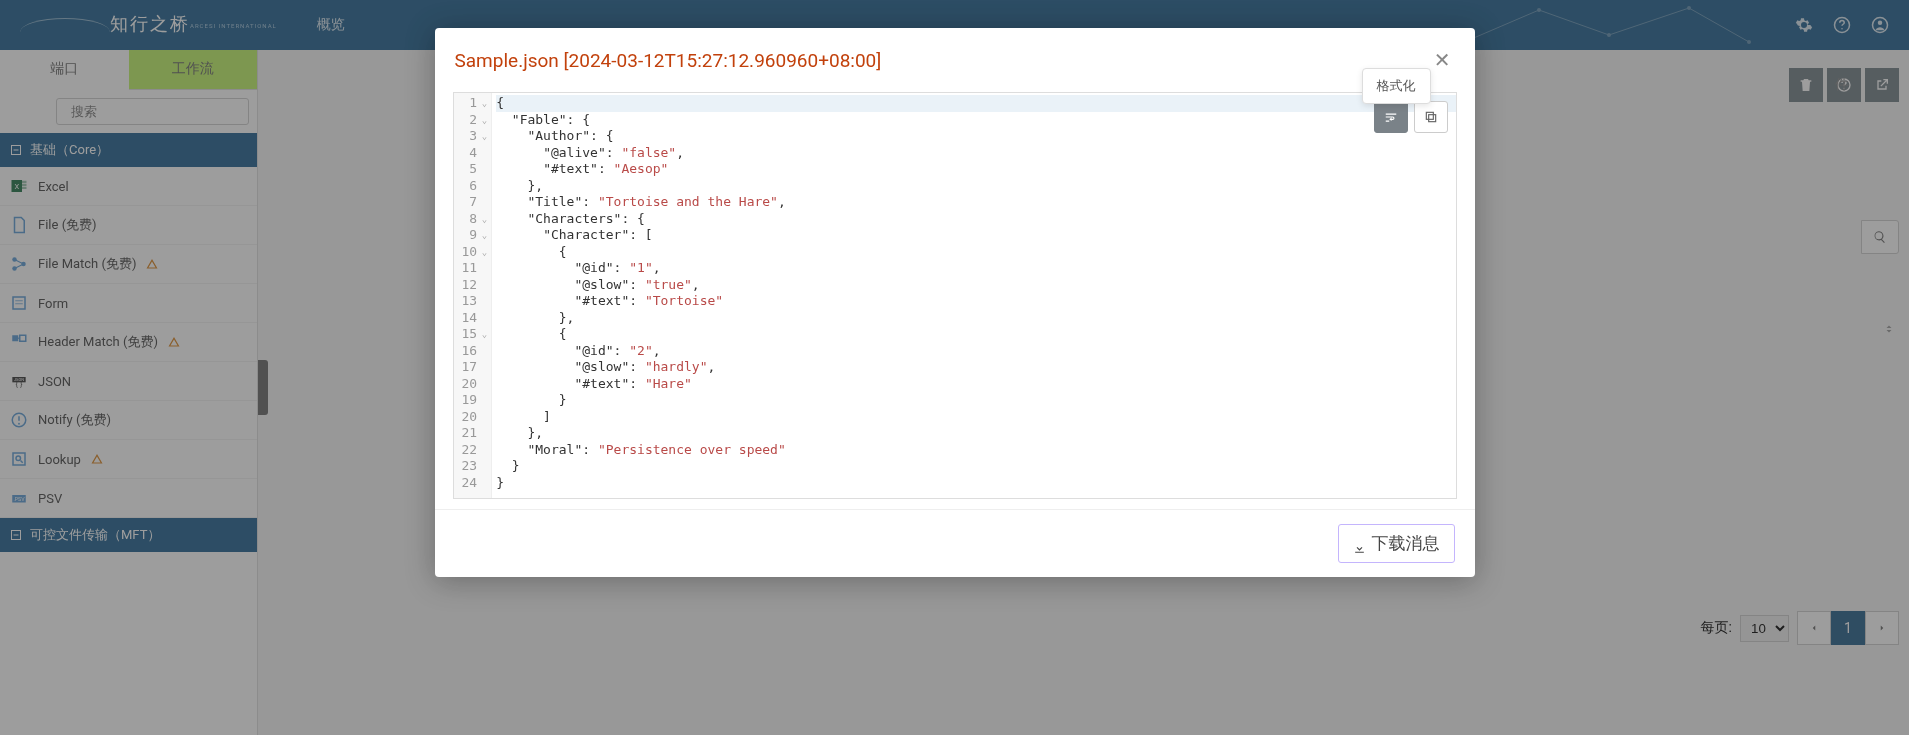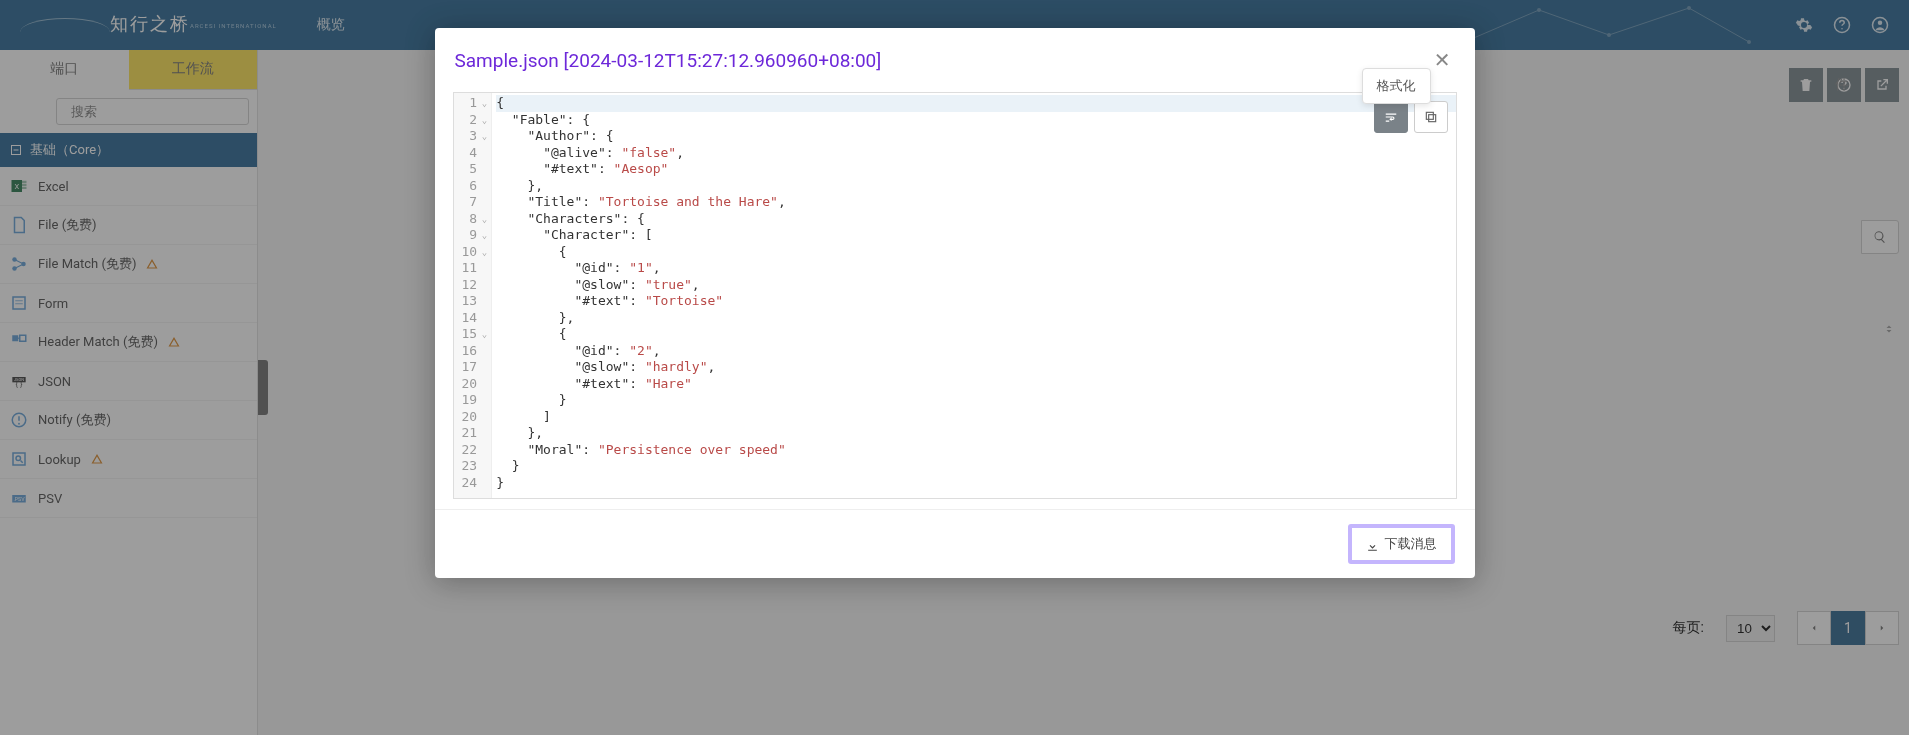--- a/index.html
+++ b/index.html
@@ -14,55 +14,55 @@
 .topnav { display: flex; gap: 30px; text-align: center; }
 .topnav-item { color: #d8e6f0; cursor: pointer; }
 .top-right { margin-left: auto; display: flex; gap: 20px; align-items: center; }
 .top-icon { width: 18px; height: 18px; fill: #d8e6f0; cursor: pointer; }
 .net-bg { position: absolute; right: 150px; top: 0; height: 50px; width: 300px; opacity: 0.3; pointer-events: none; }
 
 
 .app-body { display: flex; height: calc(100vh - 50px); }
 .sidebar { width: 258px; background: #fff; border-right: 1px solid #ddd; display: flex; flex-direction: column; overflow-y: auto; }
 .tabs-row { display: flex; border-bottom: 1px solid #ddd; }
-.tab { flex: 1; text-align: center; padding: 10px 0; color: #666; cursor: pointer; background: #fde047; }
+.tab { flex: 1; text-align: center; padding: 10px 0; color: #666; cursor: pointer; background: #bef264; }
 .tab.active { background: #fff; border-bottom: 2px solid #fff; margin-bottom: -1px; }
 .search-wrap { padding: 8px; margin-left: 48px; }
 .search-box { display: flex; align-items: center; border: 1px solid #ccc; border-radius: 3px; padding: 5px 8px; }
 .search-box svg { width: 14px; height: 14px; fill: #888; margin-right: 6px; }
 .search-box input { border: none; outline: none; flex: 1; font-size: 13px; }
 .cat-header { background: #1e5f8e; color: #fff; padding: 8px 10px; font-size: 13px; display: flex; align-items: center; gap: 8px; }
 .cat-header svg { width: 12px; height: 12px; fill: #fff; }
 .sidebar-item { display: flex; align-items: center; padding: 10px 10px; gap: 10px; cursor: pointer; border-bottom: 1px solid #f0f0f0; font-size: 13px; color: #444; }
 .sb-icon { width: 18px; height: 18px; display: inline-flex; align-items: center; justify-content: center; flex-shrink: 0; }
 .warn-badge { width: 12px; height: 12px; fill: #d9831f; }
 
 
 .main { flex: 1; background: #f5f5f5; position: relative; filter: grayscale(0.1); }
 .main-toolbar { position: absolute; right: 10px; top: 18px; display: flex; gap: 4px; }
 .tb-btn { width: 34px; height: 34px; background: #6f7e86; display: flex; align-items: center; justify-content: center; cursor: pointer; }
 .tb-btn svg { width: 16px; height: 16px; fill: #fff; }
 .main-search-row { position: absolute; top: 170px; right: 10px; display: flex; }
 .main-search-btn { width: 38px; height: 34px; border: 1px solid #ccc; background: #fff; border-radius: 0 3px 3px 0; display: flex; align-items: center; justify-content: center; }
 .main-search-btn svg { width: 14px; height: 14px; fill: #666; }
-.main-pager { position: absolute; bottom: 90px; right: 10px; display: flex; align-items: center; gap: 22px; }
+.main-pager { position: absolute; bottom: 90px; right: 10px; display: flex; align-items: center; gap: 8px; }
 .main-pager select { padding: 4px 6px; border: 1px solid #ccc; }
 .pager-btns { display: flex; }
 .pager-btn { width: 34px; height: 34px; border: 1px solid #ccc; background: #fff; display: flex; align-items: center; justify-content: center; cursor: pointer; }
 .pager-btn.current { background: #1e5f8e; color: #fff; border-color: #1e5f8e; }
 .pager-btn svg { width: 10px; height: 10px; fill: #666; }
 .main-sort { position: absolute; top: 272px; right: 14px; }
 .main-sort svg { width: 12px; height: 12px; fill: #999; }
 .collapse-handle { position: absolute; left: 0; top: 310px; width: 10px; height: 55px; background: #666; border-radius: 0 3px 3px 0; cursor: pointer; }
 
 
 .modal-overlay { position: fixed; inset: 0; background: rgba(60,60,60,0.5); display: flex; align-items: flex-start; justify-content: center; padding-top: 28px; z-index: 100; }
 .modal { width: 1040px; background: #fff; border-radius: 4px; box-shadow: 0 4px 30px rgba(0,0,0,0.3); display: flex; flex-direction: column; max-height: calc(100vh - 60px); }
 .modal-header { display: flex; align-items: center; padding: 16px 20px; }
-.modal-title { font-size: 19px; color: #6d28d9; flex: 1; }
+.modal-title { font-size: 19px; color: #c2410c; flex: 1; }
 .modal-close { cursor: pointer; color: #888; font-size: 20px; padding: 4px; }
 .modal-body { padding: 0 18px 10px; position: relative; }
 
 .tooltip-bubble { position: absolute; right: 44px; top: -24px; background: #fff; border: 1px solid #ddd; border-radius: 4px; padding: 8px 14px; font-size: 13px; color: #555; box-shadow: 0 2px 6px rgba(0,0,0,0.1); z-index: 5; }
 
 .editor-wrap { border: 1px solid #ddd; background: #fff; position: relative; }
 .editor-btns { position: absolute; right: 8px; top: 8px; display: flex; gap: 6px; z-index: 3; }
 .ed-btn { width: 34px; height: 32px; border: 1px solid #ccc; border-radius: 3px; background: #fff; display: flex; align-items: center; justify-content: center; cursor: pointer; }
 .ed-btn.active { background: #7a8288; border-color: #7a8288; }
 .ed-btn svg { width: 14px; height: 14px; fill: #666; }
@@ -73,21 +73,21 @@
 .gutter-line { display: flex; align-items: center; justify-content: flex-end; gap: 2px; height: 16.5px; }
 .fold-marker { font-size: 9px; color: #aaa; width: 8px; display: inline-block; }
 .code { padding: 2px 0 2px 4px; white-space: pre; flex: 1; }
 .code-line { height: 16.5px; }
 .code-line.hl { background: #eaf2f8; }
 .s-key { color: #333; }
 .s-str { color: #b94a48; }
 .s-p { color: #333; }
 
 .modal-footer { padding: 14px 20px; display: flex; justify-content: flex-end; border-top: 1px solid #eee; }
-.dl-btn { border: 4px solid #c4b5fd; background: #fff; border-radius: 3px; padding: 7px 14px; font-size: 13px; color: #444; cursor: pointer; display: flex; align-items: flex-end; gap: 6px; }
+.dl-btn { border: 1px solid #c4b5fd; background: #fff; border-radius: 3px; padding: 7px 14px; font-size: 17px; color: #444; cursor: pointer; display: flex; align-items: flex-end; gap: 6px; }
 .dl-btn svg { width: 13px; height: 13px; fill: #444; }
 </style>
 </head>
 <body>
 
 <div class="topbar">
   <div class="logo">
     <div class="logo-arc"></div>
     <div class="logo-text">知行之桥</div>
     <div class="logo-sub">ARCESI INTERNATIONAL</div>
@@ -239,20 +239,27 @@
         <div class="sidebar-item">
           <span class="sb-icon">
             <svg viewBox="0 0 24 24" width="18" height="18">
               <rect x="3" y="8" width="18" height="10" fill="#5a9bd4"></rect>
               <text x="12" y="16" font-size="7" fill="#fff" text-anchor="middle">.PSV</text>
             </svg>
           </span>
           <span>PSV</span>
         </div>
       </div>
+    <div class="cat-header">
+      <svg viewBox="0 0 24 24">
+          <rect x="3" y="3" width="18" height="18" fill="none" stroke="#fff" stroke-width="2"></rect>
+          <line x1="7" y1="12" x2="17" y2="12" stroke="#fff" stroke-width="2"></line>
+        </svg>
+      <span>可控文件传输（MFT）</span>
+    </div>
   </div>
 
   <div class="main">
     <div class="collapse-handle"></div>
     <div class="main-toolbar">
       <div class="tb-btn">
           <svg viewBox="0 0 24 24">
             <path d="M6 7h12l-1 14H7L6 7zm3-4h6l1 2h4v2H4V5h4l1-2z"></path>
           </svg>
         </div>

